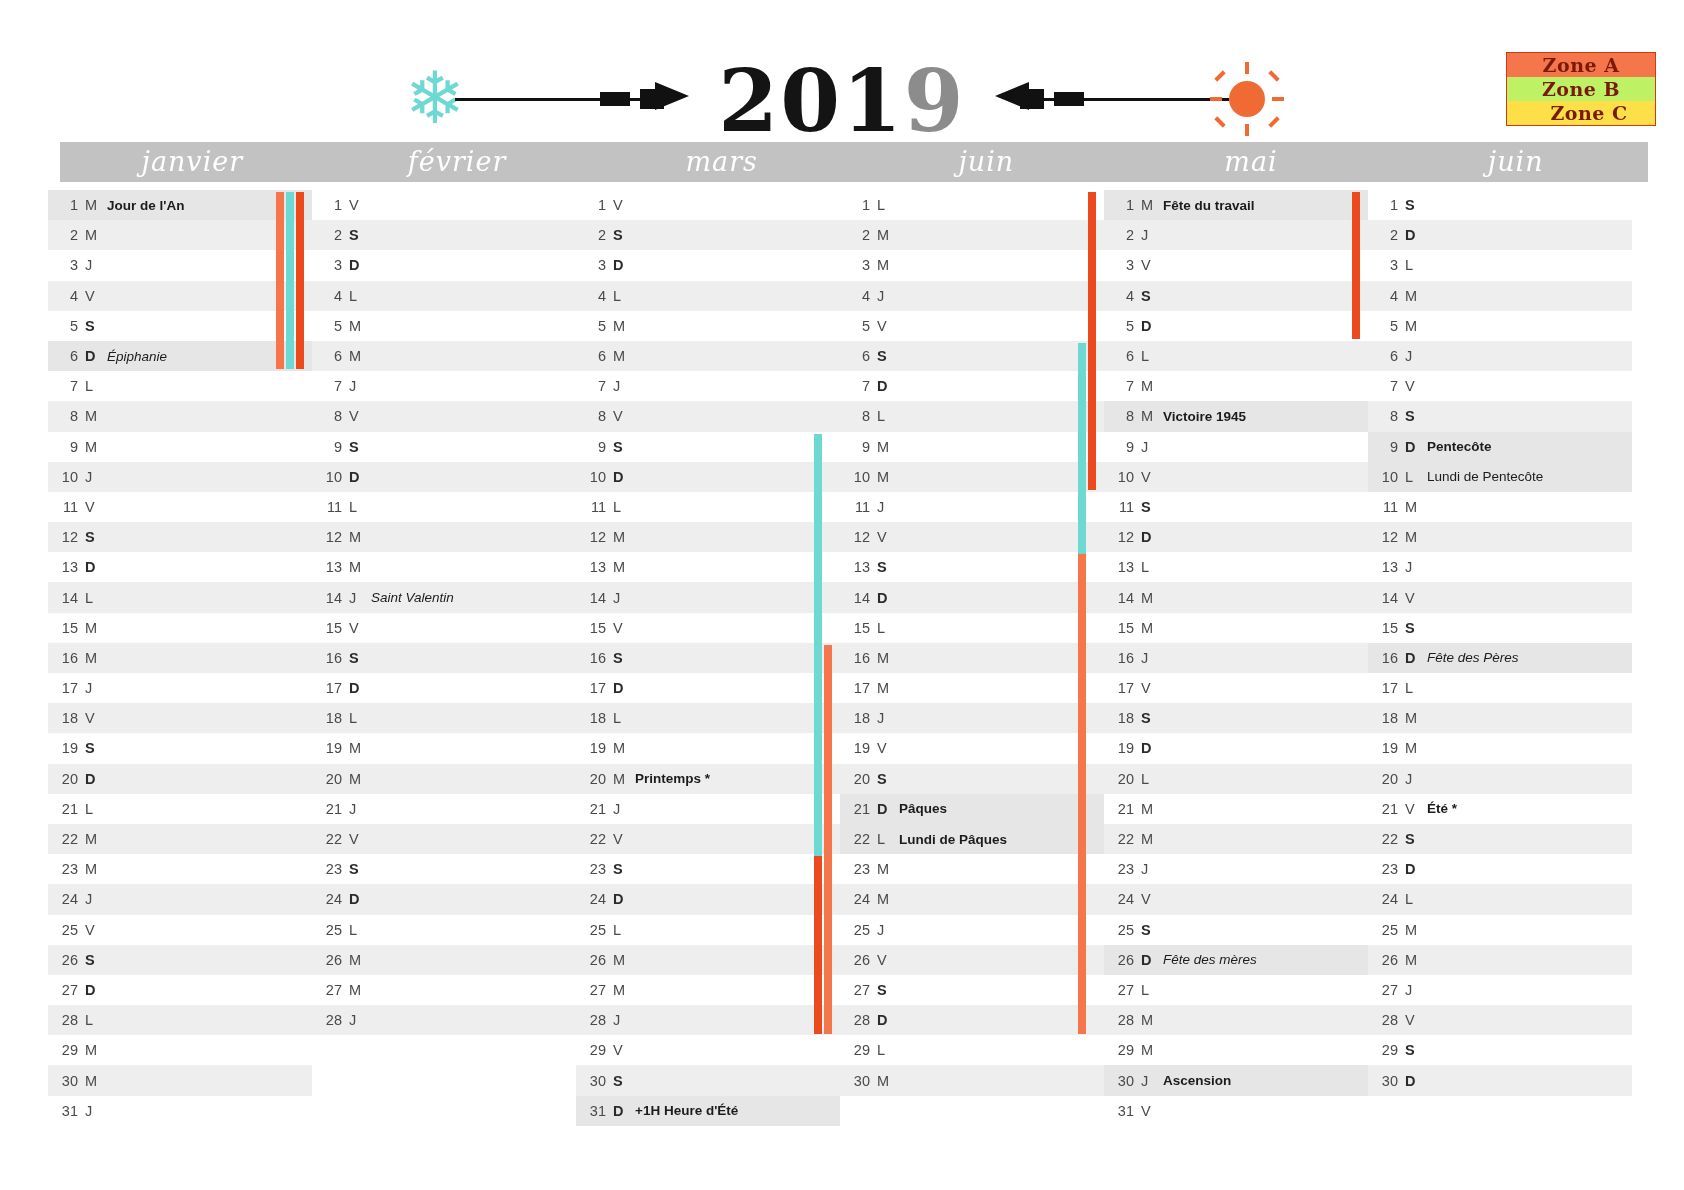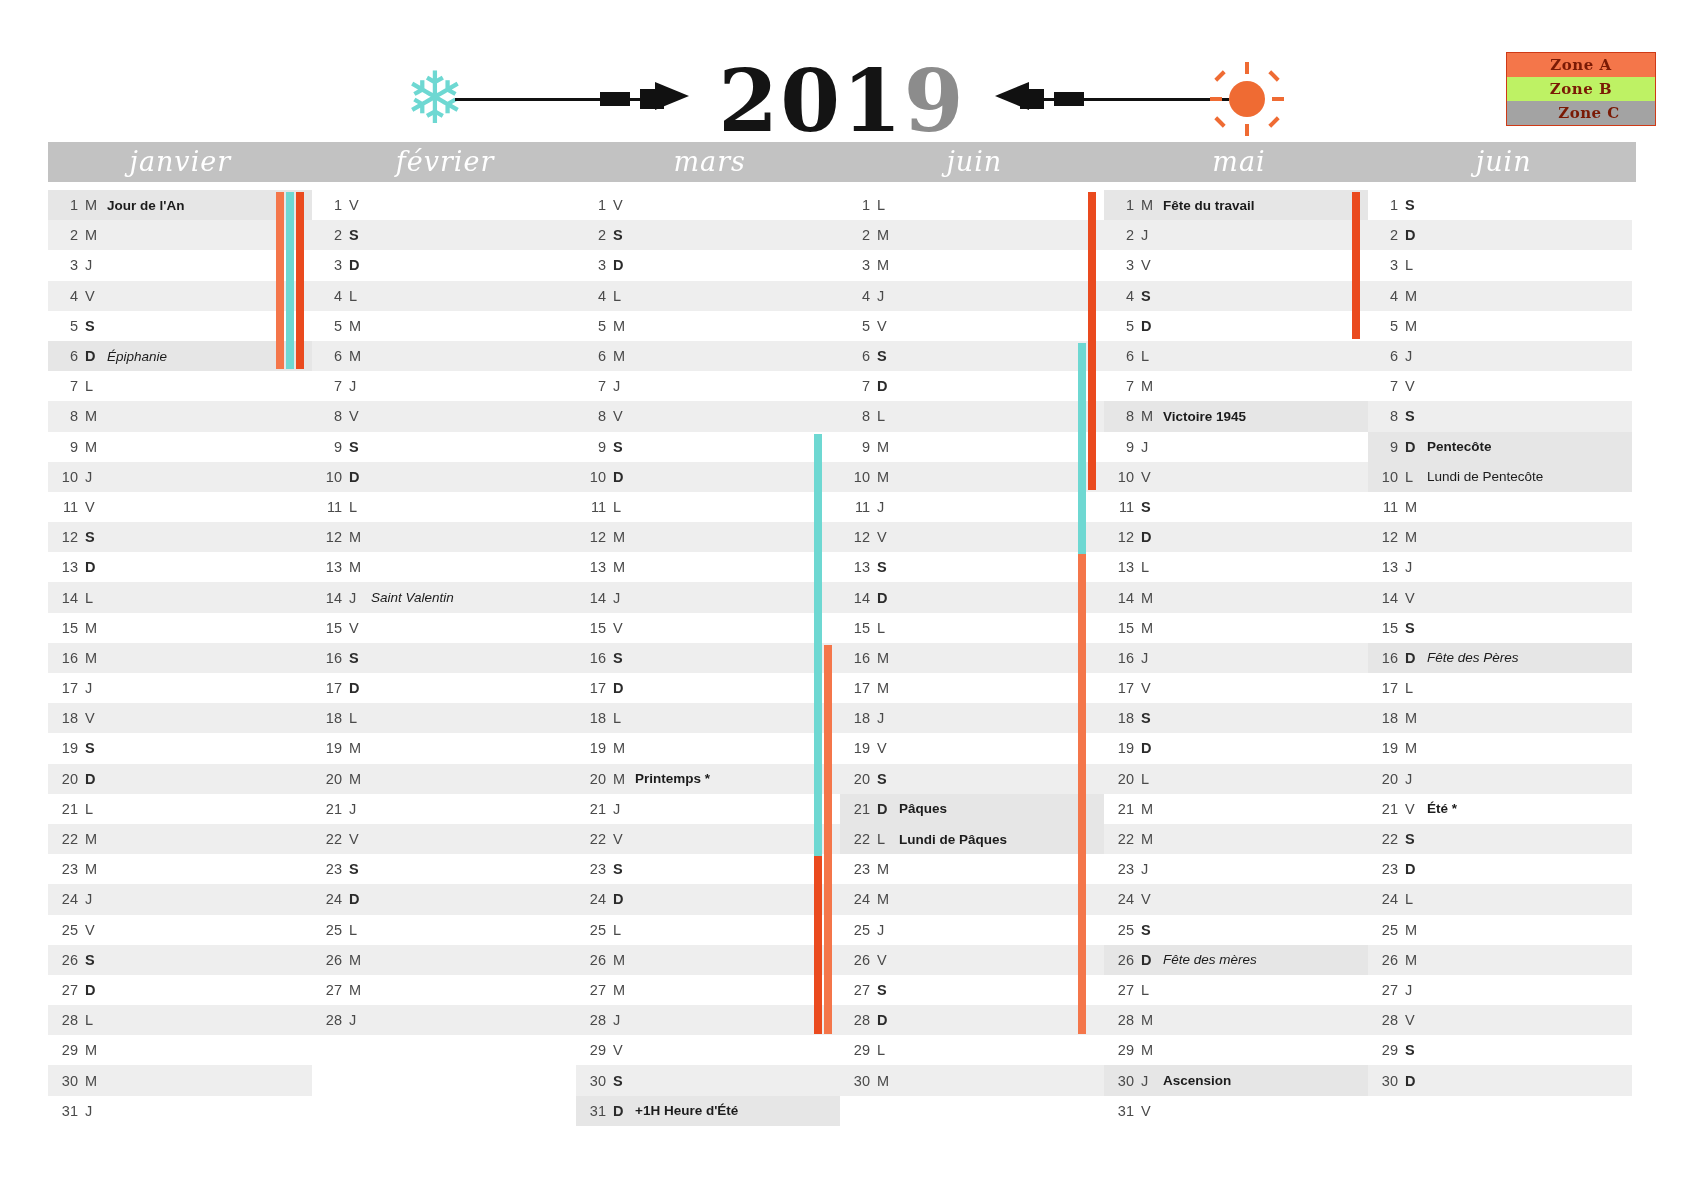--- a/index.html
+++ b/index.html
@@ -59,31 +59,31 @@
     background:#ef6b33;
   }
   .sun .ray{position:absolute;background:#ef6b33;}
 
   .zones{
     position:absolute;right:28px;top:52px;
     width:148px;border:1px solid #cf3a16;
   }
   .zone{
     font-family:"DejaVu Serif", serif;
-    font-weight:700;font-size:15px;color:#7a1a05;
+    font-weight:700;font-size:19px;color:#7a1a05;
     text-align:center;line-height:24px;height:24px;
     letter-spacing:.5px;
   }
   .zone-a{background:#f4764a;}
   .zone-b{background:#bef264;}
-  .zone-c{background:#a3a3a3;padding-left:16px;}
+  .zone-c{background:#fde047;padding-left:16px;}
 
   
   .months-bar{
-    position:absolute;left:48px;top:142px;width:1588px;height:40px;
+    position:absolute;left:60px;top:142px;width:1588px;height:40px;
     background:#c2c2c2;
     display:flex;
   }
   .month-name{
     flex:1 1 0;
     text-align:center;
     color:#ffffff;
     font-family:"DejaVu Serif", serif;
     font-style:italic;
     font-size:27px;

